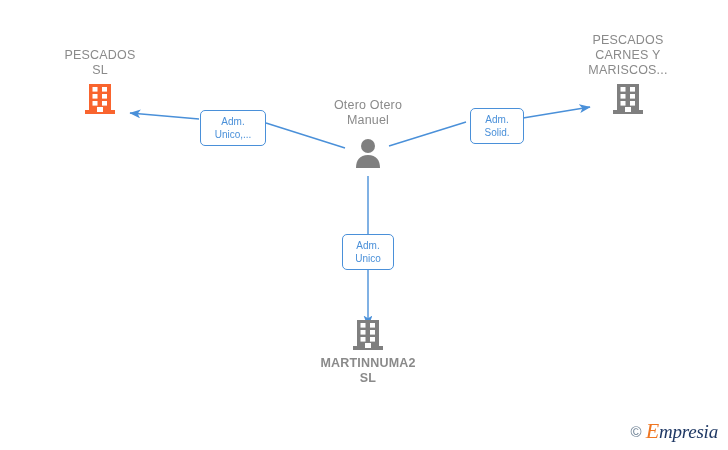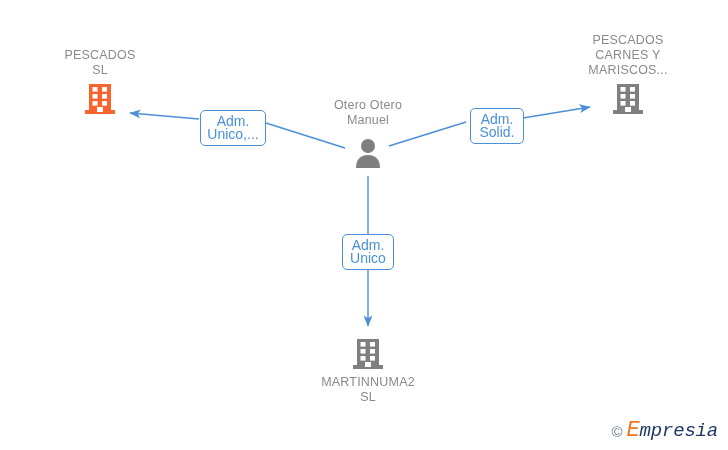--- a/index.html
+++ b/index.html
@@ -50,21 +50,21 @@
     margin: 0 auto 4px auto;
   }
 
   
   .edge-label {
     position: absolute;
     background: #ffffff;
     border: 1.4px solid #4a90d9;
     border-radius: 5px;
     color: #4a90d9;
-    font-size: 14px;
+    font-size: 10px;
     line-height: 13px;
     text-align: center;
     padding: 4px 6px;
     white-space: pre-line;
     box-sizing: border-box;
   }
 
   
   #watermark {
     position: absolute;
@@ -73,21 +73,21 @@
     display: flex;
     align-items: center;
     gap: 4px;
   }
   #watermark .copy {
     font-size: 15px;
     color: #6b7f93;
     line-height: 1;
   }
   #watermark .brand {
-    font-family: Liberation Mono, monospace;
+    font-family: Liberation Serif, serif;
     font-style: italic;
     font-size: 19px;
     line-height: 1;
     color: #1f3864;
     letter-spacing: -0.2px;
   }
   #watermark .brand .cap {
     color: #ef7622;
     font-size: 22px;
   }
@@ -155,21 +155,21 @@
 
   <div class="node" style="left:303px; top:98px;">
     <div class="node-label">Otero Otero
 Manuel</div>
     <svg class="node-icon" width="32" height="32" viewBox="0 0 32 32" style="margin-top:9px;">
       <circle cx="16" cy="9" r="7" fill="#7f7f7f"></circle>
       <path d="M16,18 C7.5,18 4,23.5 4,31 L28,31 C28,23.5 24.5,18 16,18 z" fill="#7f7f7f"></path>
     </svg>
   </div>
 
-  <div class="node below" style="left:303px; top:337px;">
+  <div class="node below" style="left:303px; top:318px;font-weight:bold;">
     <svg class="node-icon" width="30" height="34" viewBox="0 0 30 34">
       <rect x="4" y="2" width="22" height="28" fill="#7f7f7f"></rect>
       <rect x="0" y="28" width="30" height="4" fill="#7f7f7f"></rect>
       <rect x="7.5" y="5" width="5" height="4.6" fill="#ffffff"></rect>
       <rect x="17" y="5" width="5" height="4.6" fill="#ffffff"></rect>
       <rect x="7.5" y="12" width="5" height="4.6" fill="#ffffff"></rect>
       <rect x="17" y="12" width="5" height="4.6" fill="#ffffff"></rect>
       <rect x="7.5" y="19" width="5" height="4.6" fill="#ffffff"></rect>
       <rect x="17" y="19" width="5" height="4.6" fill="#ffffff"></rect>
       <rect x="12" y="25" width="6" height="5" fill="#ffffff"></rect>

